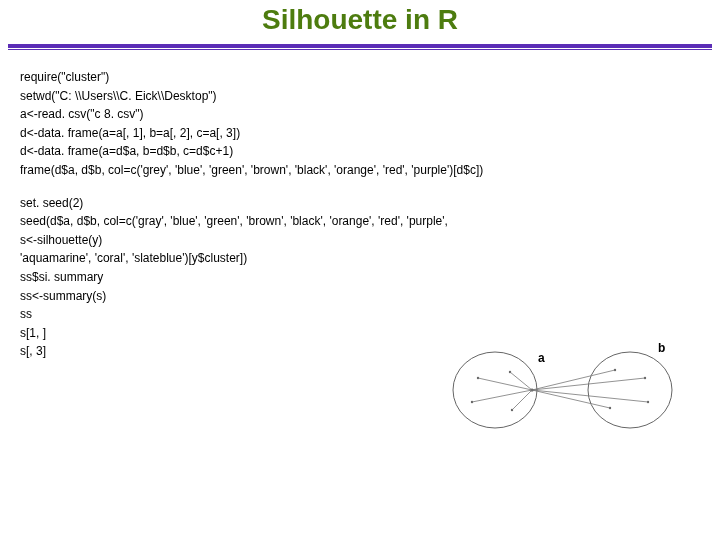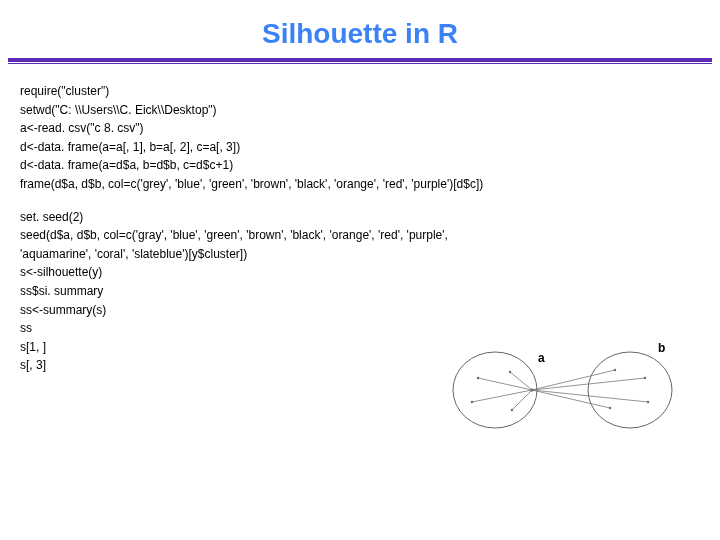--- a/index.html
+++ b/index.html
@@ -8,22 +8,22 @@
     height: 540px;
     background: #ffffff;
     font-family: Arial, Helvetica, sans-serif;
     position: relative;
     overflow: hidden;
   }
   .title {
     text-align: center;
     font-size: 28px;
     font-weight: bold;
-    color: #3b82f6;
-    padding-top: 18px;
+    color: #4d7c0f;
+    padding-top: 4px;
     padding-bottom: 8px;
   }
   .rule {
     height: 4px;
     background: #5b2db6;
     margin: 0 8px 1px 8px;
   }
   .rule-thin {
     height: 1px;
     background: #5b2db6;
@@ -61,22 +61,22 @@
   <div class="code-line">setwd("C: \\Users\\C. Eick\\Desktop")</div>
   <div class="code-line">a&lt;-read. csv("c 8. csv")</div>
   <div class="code-line">d&lt;-data. frame(a=a[, 1], b=a[, 2], c=a[, 3])</div>
   <div class="code-line">d&lt;-data. frame(a=d$a, b=d$b, c=d$c+1)</div>
   <div class="code-line">frame(d$a, d$b, col=c('grey', 'blue', 'green', 'brown', 'black', 'orange', 'red', 'purple')[d$c])</div>
 
   <div class="gap"></div>
 
   <div class="code-line">set. seed(2)</div>
   <div class="code-line">seed(d$a, d$b, col=c('gray', 'blue', 'green', 'brown', 'black', 'orange', 'red', 'purple',</div>
+  <div class="code-line">s&lt;-silhouette(y)</div>
   <div class="code-line">'aquamarine', 'coral', 'slateblue')[y$cluster])</div>
-  <div class="code-line">s&lt;-silhouette(y)</div>
   <div class="code-line">ss$si. summary</div>
   <div class="code-line">ss&lt;-summary(s)</div>
   <div class="code-line">ss</div>
   <div class="code-line">s[1, ]</div>
   <div class="code-line">s[, 3]</div>
 </div>
 
 <div class="diagram">
   <svg viewBox="0 0 240 110">
 

